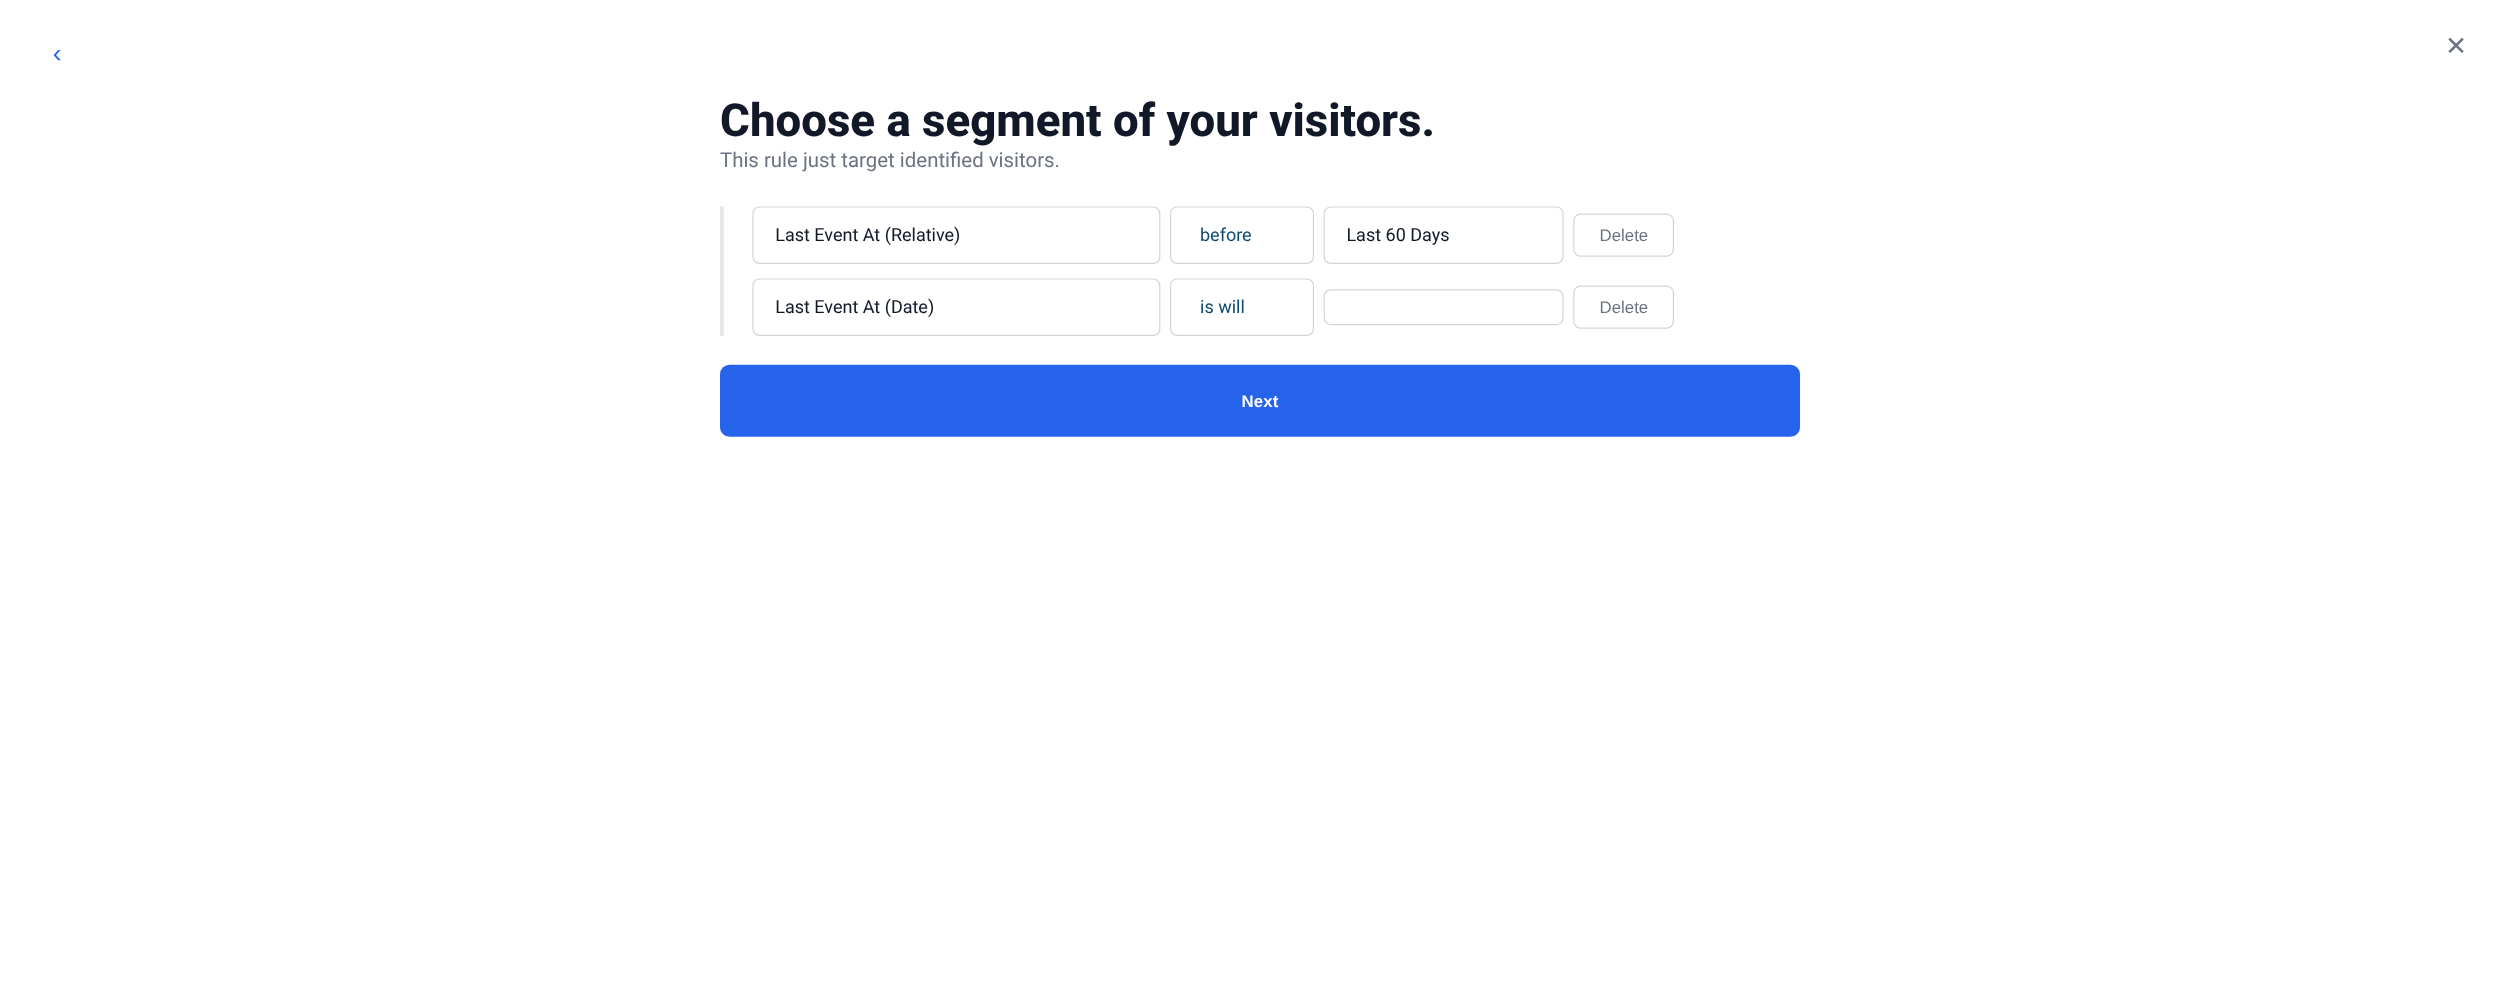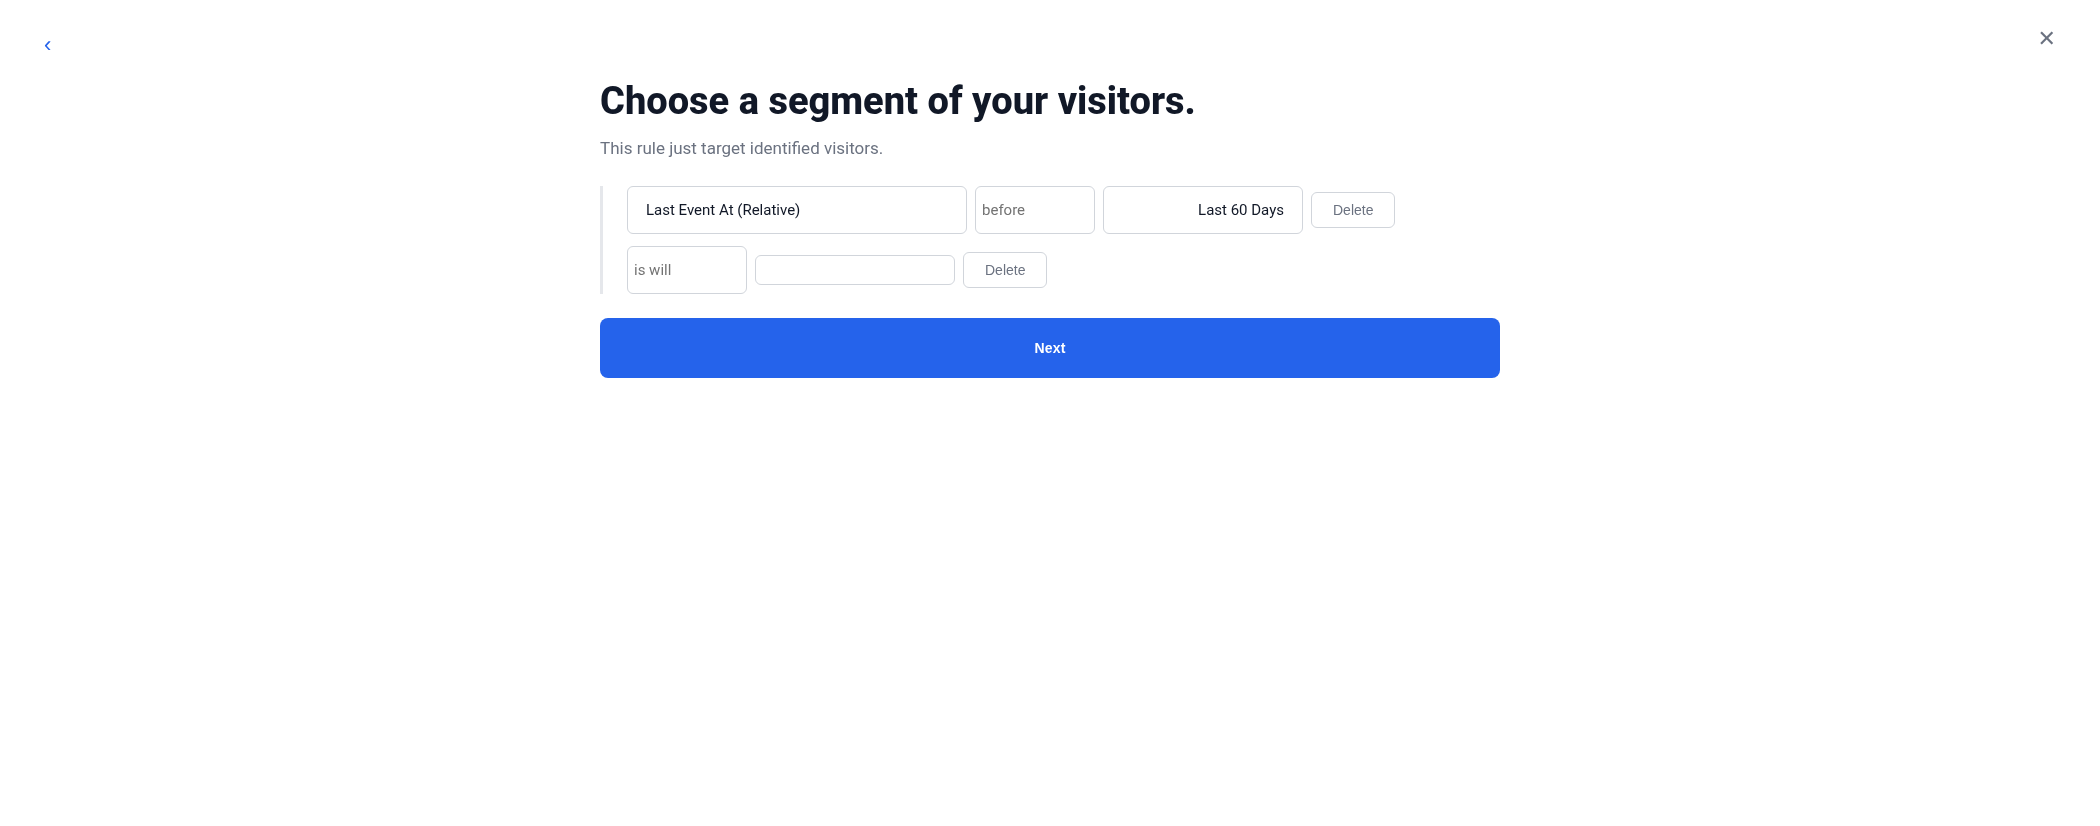--- a/index.html
+++ b/index.html
@@ -52,21 +52,20 @@
       top: 80px;
       left: 50%;
       transform: translateX(-50%);
       width: 900px;
     }
 
     .page-title {
       font-size: 38px;
       font-weight: 800;
       color: #111827;
-      margin-bottom: 14px;
       line-height: 1.15;
     }
 
     .page-subtitle {
       font-size: 17px;
       color: #6b7280;
       margin-bottom: 28px;
     }
 
     .rule-controls {
@@ -135,38 +134,37 @@
       cursor: pointer;
     }
 
     .rule-field.wide {
       min-width: 340px;
     }
 
     .rule-operator {
       border: 1.5px solid #d1d5db;
       border-radius: 6px;
-      padding: 14px 6px;
-      font-size: 15px;
-      color: #737373;
+      padding: 14px 24px;
+      font-size: 15px;
+      color: #0c4a6e;
       background: #fff;
       min-width: 120px;
       cursor: pointer;
     }
 
     .rule-value {
       border: 1.5px solid #d1d5db;
       border-radius: 6px;
       padding: 14px 18px;
       font-size: 15px;
       color: #111827;
       background: #fff;
       min-width: 200px;
       cursor: pointer;
-      text-align: right;
     }
 
     .rule-value.empty {
       min-width: 200px;
     }
 
     .delete-btn {
       border: 1.5px solid #d1d5db;
       background: #fff;
       color: #6b7280;
@@ -220,20 +218,23 @@
       <div class="rule-operator">
         <span>before</span>
       </div>
       <div class="rule-value">
         <span>Last 60 Days</span>
       </div>
       <button class="delete-btn">Delete</button>
     </div>
 
     <div class="rule-row">
+      <div class="rule-field wide">
+        <span>Last Event At (Date)</span>
+      </div>
       <div class="rule-operator">
         <span>is will</span>
       </div>
       <div class="rule-value empty">
         <span></span>
       </div>
       <button class="delete-btn">Delete</button>
     </div>
 
   </div>

